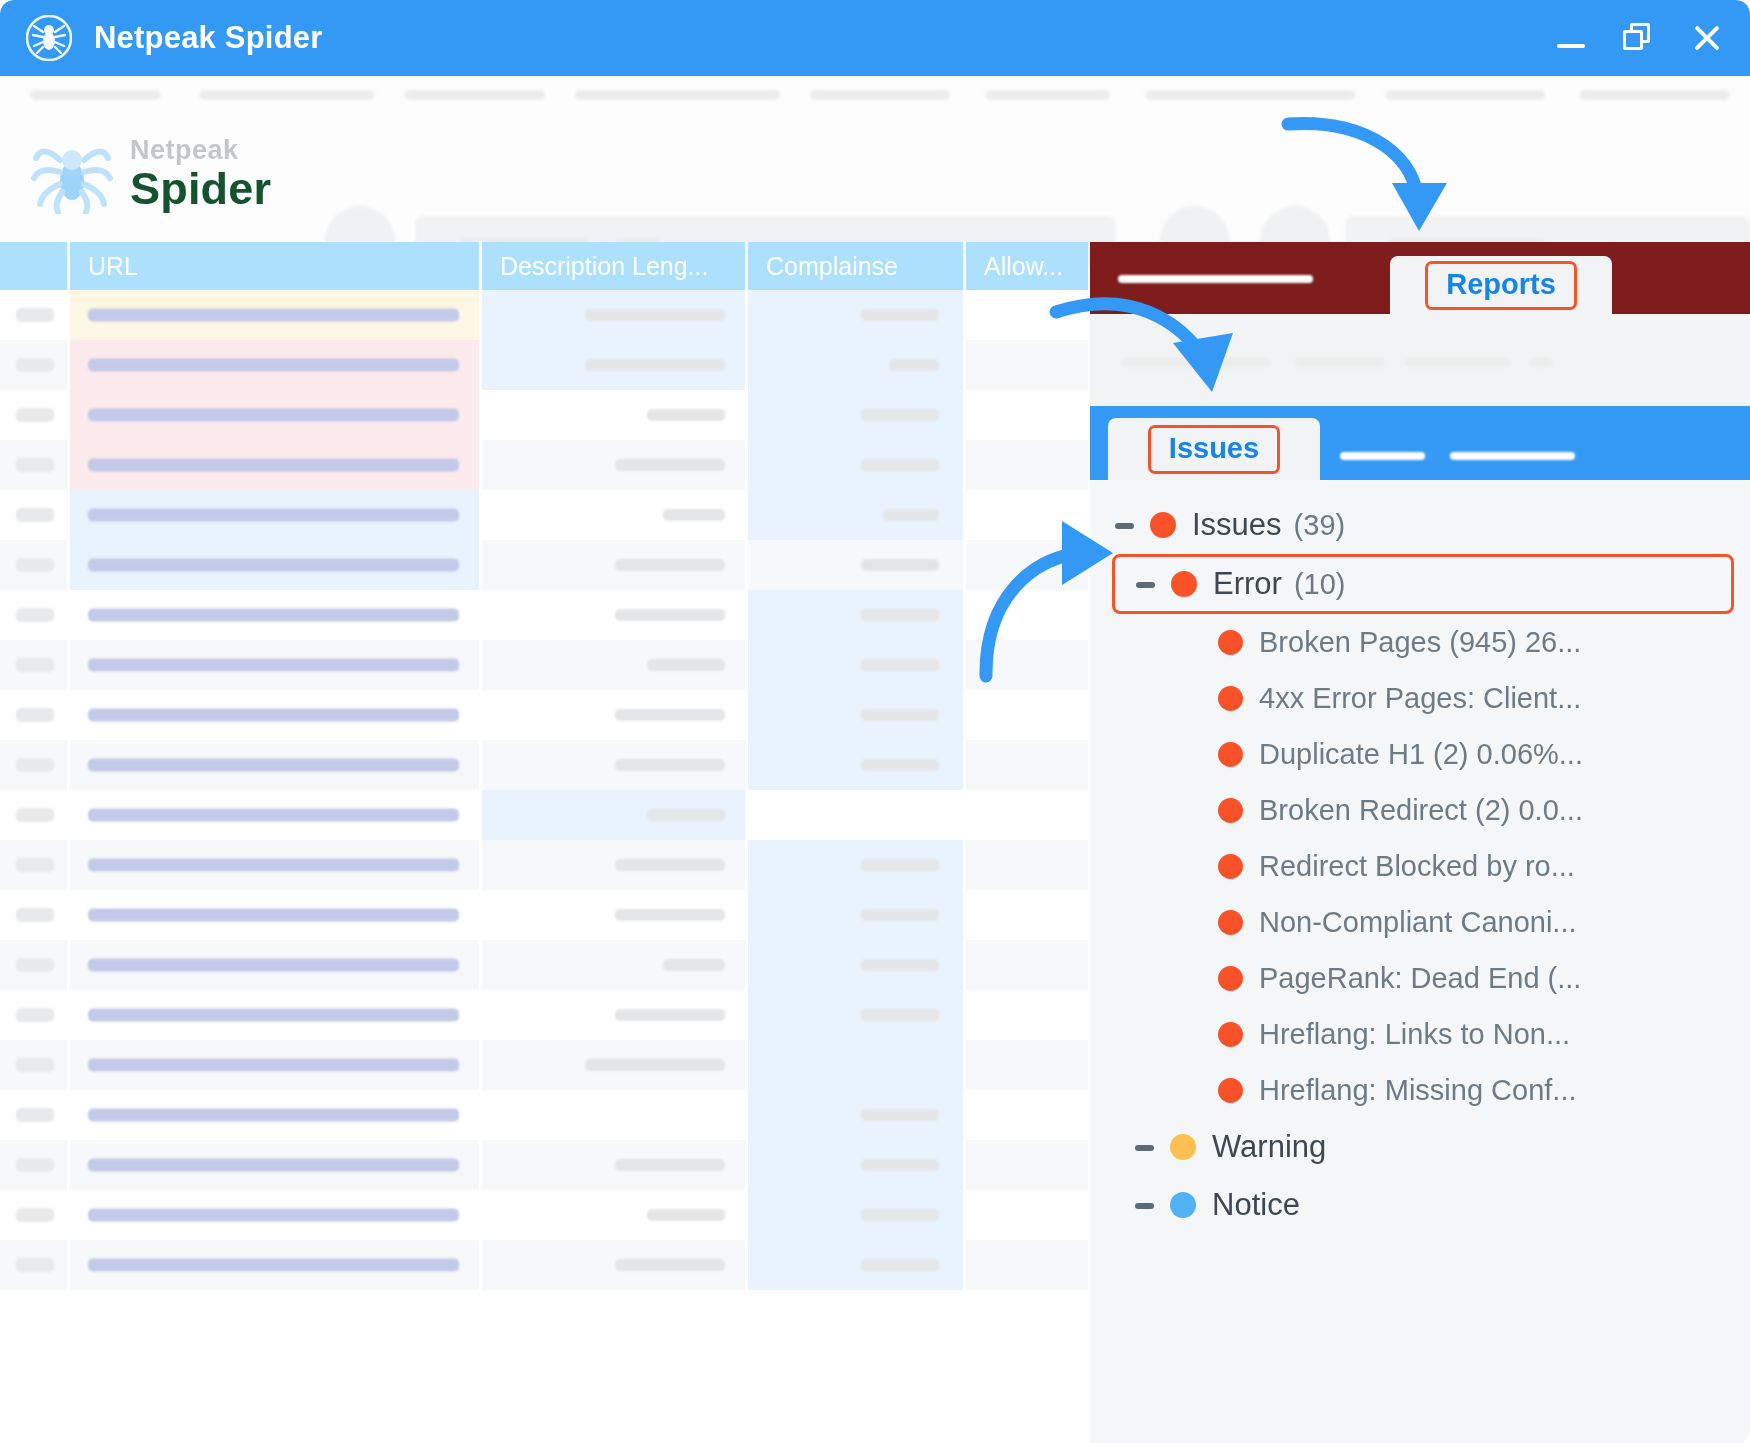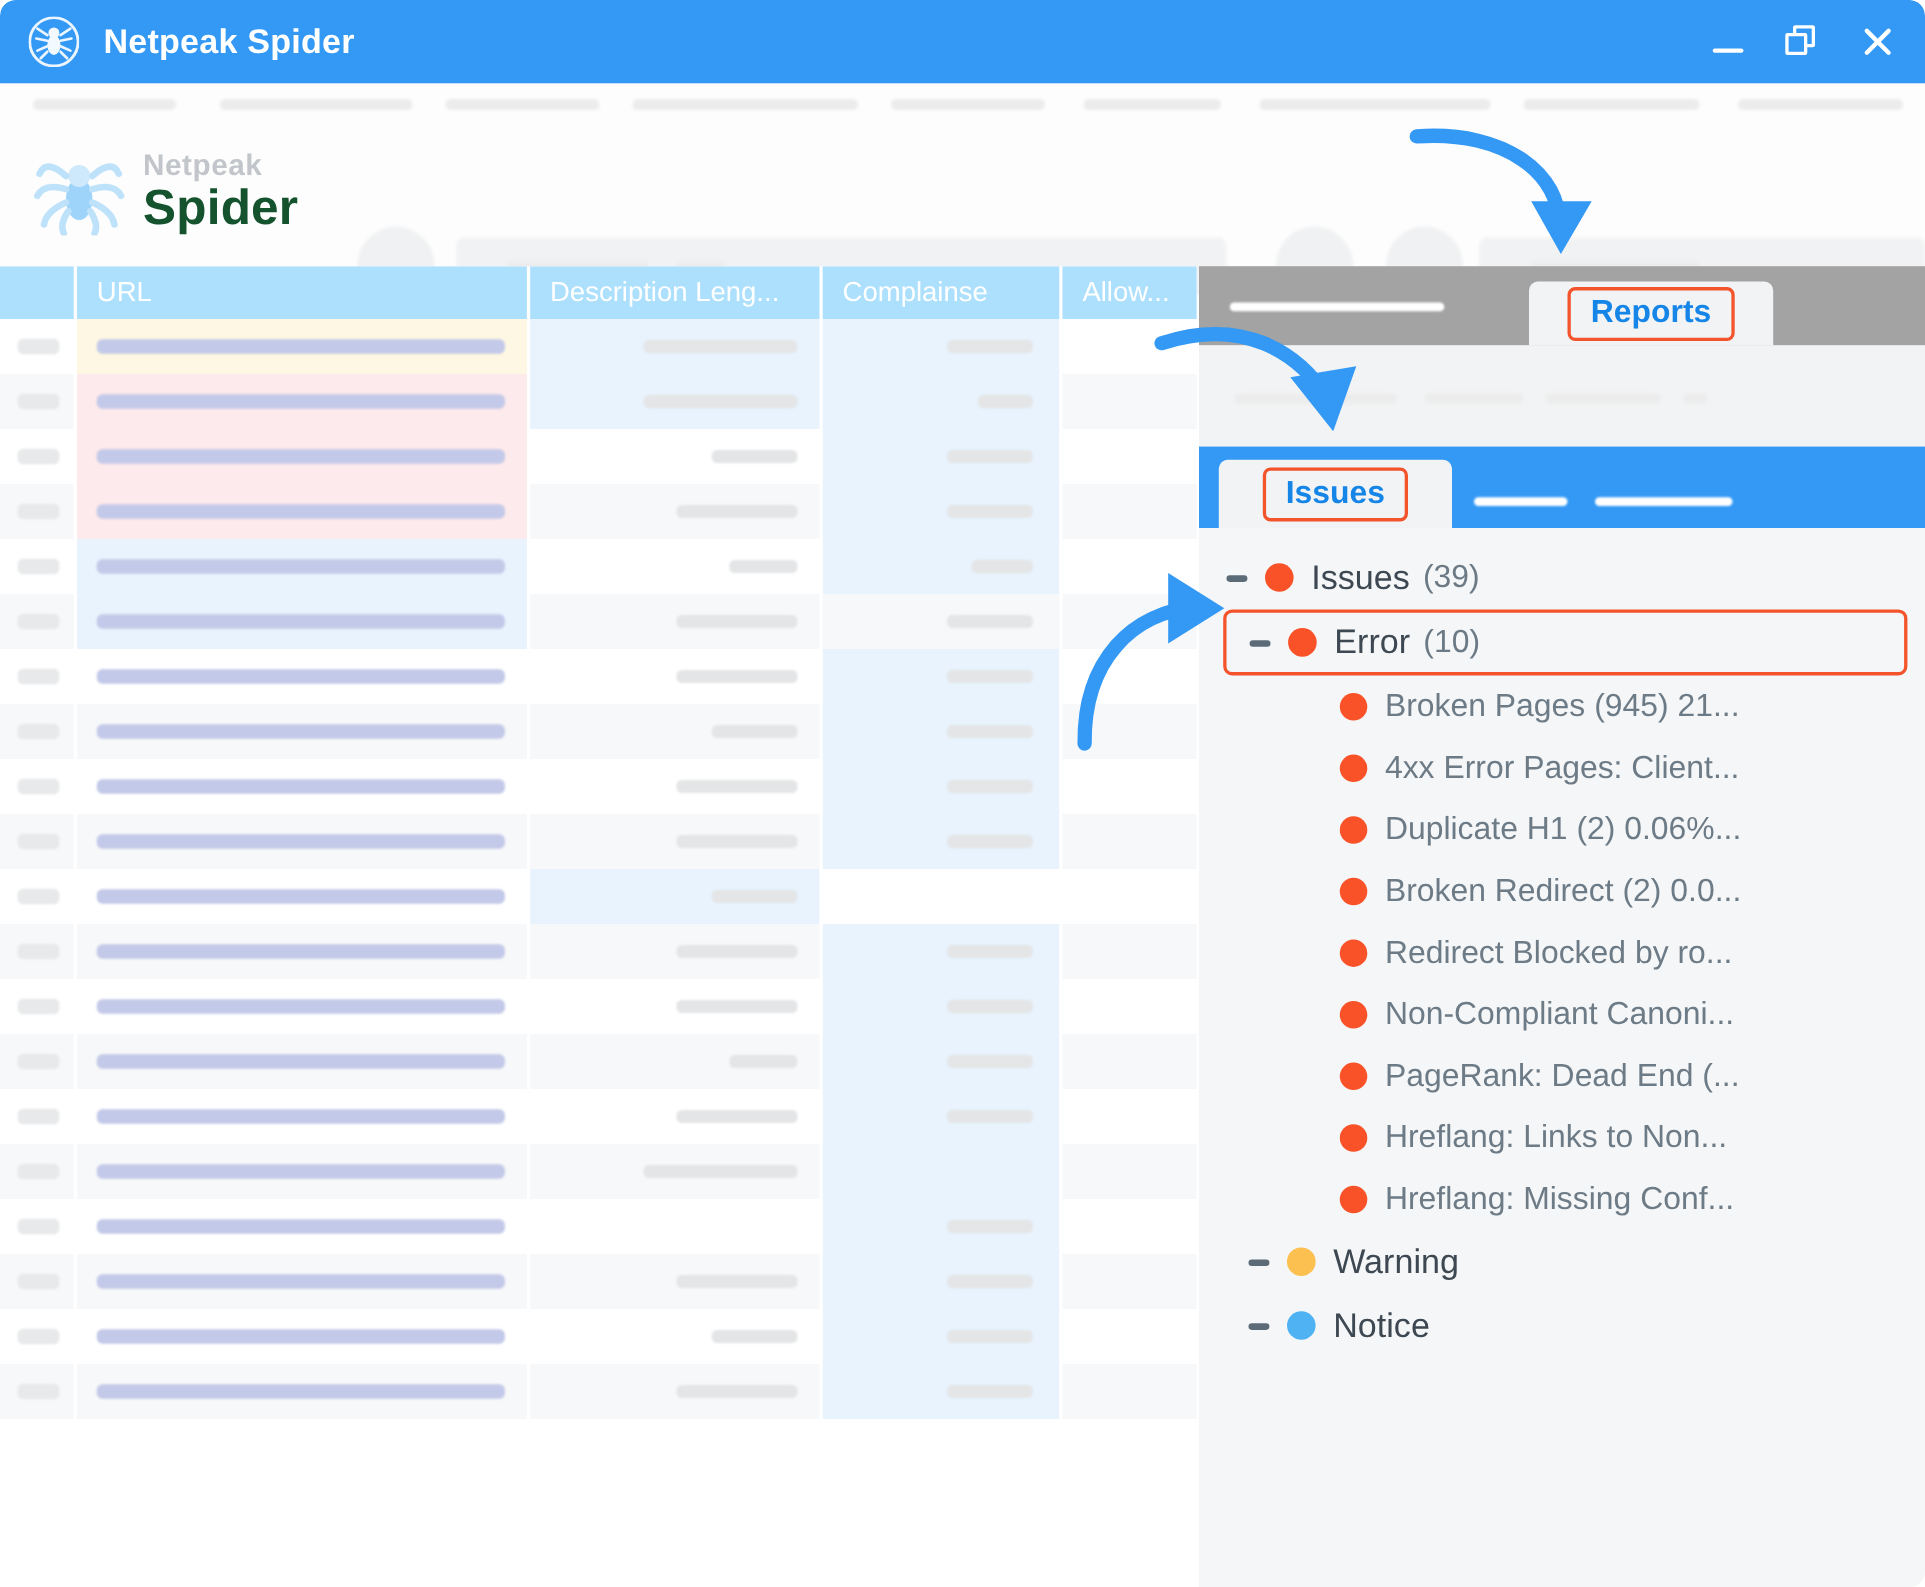--- a/index.html
+++ b/index.html
@@ -138,21 +138,21 @@
   .bar-num { height: 12px; background: #e4e5e6; border-radius: 5px; }
 
   
   .right {
     position: absolute; left: 1090px; top: 242px;
     width: 660px; height: 1201px;
     background: #f4f6f7;
   }
   .rp-tabbar {
     position: absolute; top: 0; left: 0; width: 660px; height: 72px;
-    background: #a3a3a3;
+    background: #7f1d1d;
   }
   .rp-tabbar .ph-white {
     position: absolute; left: 28px; top: 33px; width: 195px; height: 8px;
     background: #ffffff; border-radius: 5px; filter: blur(1.2px);
   }
   .tab-reports {
     position: absolute; left: 300px; top: 14px;
     width: 222px; height: 58px;
     background: #f1f3f4;
     border-top-left-radius: 8px; border-top-right-radius: 8px;
@@ -622,21 +622,21 @@
           <span class="tcount">(39)</span>
         </div>
         <div class="tnode level0 hl-error">
           <span class="toggle"></span>
           <span class="dot" style="background:#fa5228"></span>
           <span class="tlabel">Error</span>
           <span class="tcount">(10)</span>
         </div>
         <div class="tnode level2">
           <span class="dot dot-sm" style="background:#fa5228"></span>
-          <span class="tlabel">Broken Pages (945) 21...</span>
+          <span class="tlabel">Broken Pages (945) 26...</span>
         </div>
         <div class="tnode level2">
           <span class="dot dot-sm" style="background:#fa5228"></span>
           <span class="tlabel">4xx Error Pages: Client...</span>
         </div>
         <div class="tnode level2">
           <span class="dot dot-sm" style="background:#fa5228"></span>
           <span class="tlabel">Duplicate H1 (2) 0.06%...</span>
         </div>
         <div class="tnode level2">

